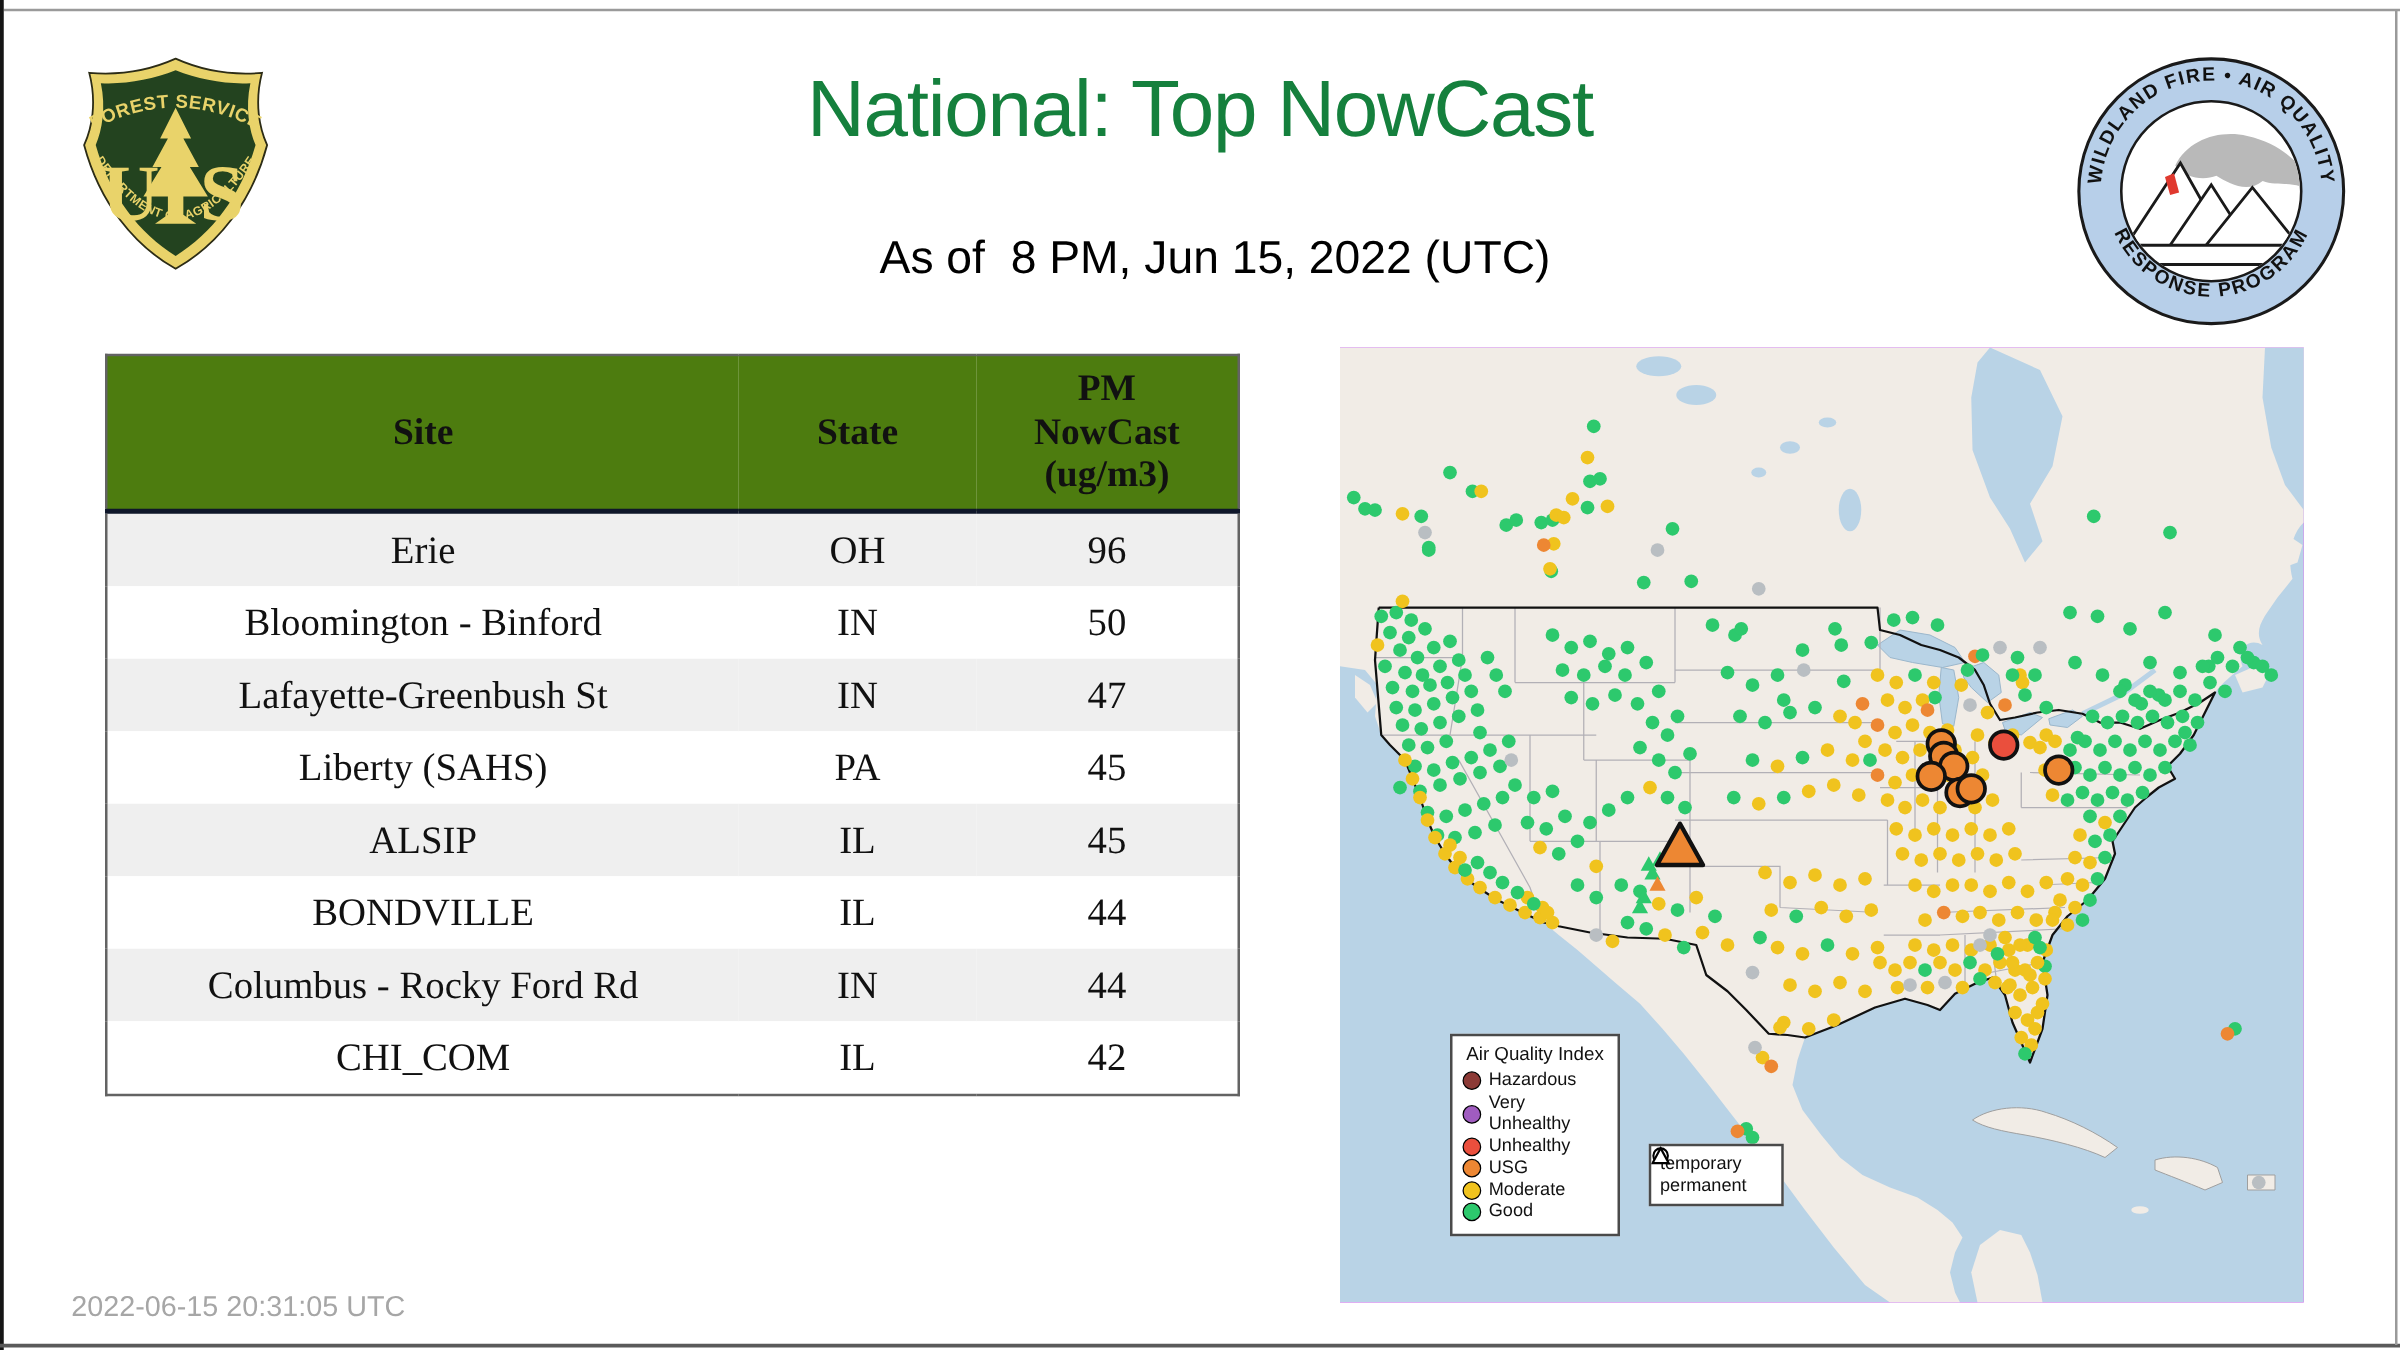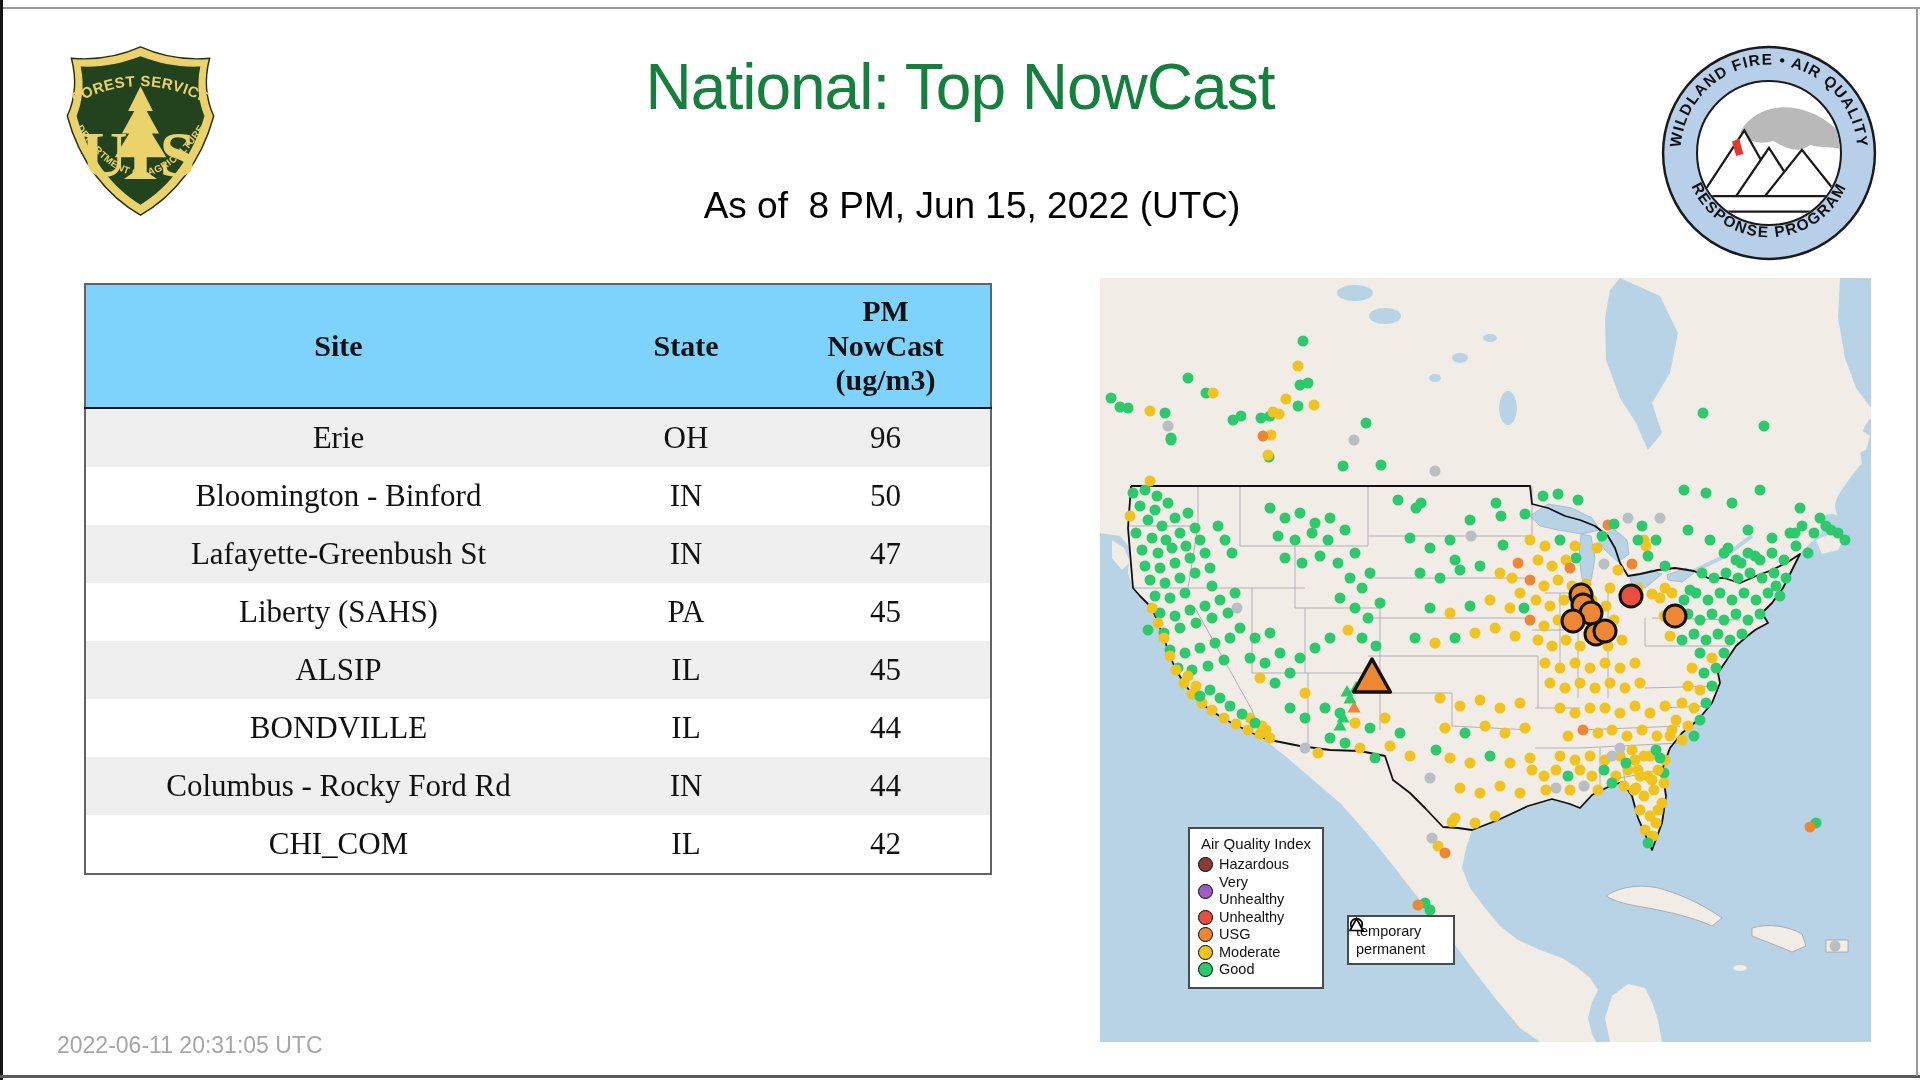--- a/index.html
+++ b/index.html
@@ -17,29 +17,29 @@
       font-size:37px;color:#000;white-space:pre;padding-left:12px;}
   .footer-ts{position:absolute;left:57px;top:1032px;font-size:23px;color:#a6a6a6;}
 
   .fs-logo{position:absolute;left:58px;top:40px;width:165px;height:182px;}
   .wf-logo{position:absolute;left:1660px;top:44px;width:218px;height:218px;}
 
   
   .aq-table-wrap{position:absolute;left:84px;top:283px;width:906px;}
   table.aq{border-collapse:collapse;width:906px;table-layout:fixed;
       font-family:"Liberation Serif",serif;border:2px solid #636363;}
-  table.aq th{background:#7dd3fc;font-size:30px;font-weight:bold;text-align:center;
-      height:120px;border-bottom:2px solid #0f172a;line-height:1.15;}
+  table.aq th{background:#4d7c0f;font-size:30px;font-weight:bold;text-align:center;
+      height:120px;border-bottom:4px solid #0f172a;line-height:1.15;}
   table.aq th.pm{padding:0 22px;}
   table.aq td{font-size:31px;text-align:center;height:58px;padding:0;}
   table.aq tbody tr:nth-child(odd){background:#efefef;}
   table.aq tbody tr:nth-child(even){background:#ffffff;}
 
   
-  .map{position:absolute;left:1100px;top:278px;width:771px;height:764px;background:#d946ef;}
+  .map{position:absolute;left:1072px;top:278px;width:771px;height:764px;background:#d946ef;}
   .map svg{position:absolute;left:0;top:0;}
   .legend-box{position:absolute;left:88px;top:549px;width:136px;background:#fff;
       border:2px solid #4a4a4a;padding:6px 8px 8px 8px;box-sizing:border-box;}
   .legend-title{font-size:15px;text-align:center;margin-bottom:4px;color:#111;}
   .legend-item{display:flex;align-items:center;font-size:14.5px;line-height:17.5px;color:#111;}
   .legend-dot{width:13px;height:13px;border-radius:50%;border:1.6px solid #000;
       margin-right:6px;flex:0 0 auto;}
   .marker-box{position:absolute;left:247px;top:637px;width:108px;background:#fff;
       border:2px solid #4a4a4a;padding:5px 7px;box-sizing:border-box;}
   .marker-item{display:flex;align-items:center;font-size:14.5px;line-height:18px;color:#111;}
@@ -153,21 +153,21 @@
         </tr>
         <tr>
           <td>CHI_COM</td>
           <td>IL</td>
           <td>42</td>
         </tr>
       </tbody>
   </table>
 </div>
 
-<div class="footer-ts">2022-06-11 20:31:05 UTC</div>
+<div class="footer-ts">2022-06-15 20:31:05 UTC</div>
 
 <div class="map">
   <svg width="771" height="764" viewBox="0 0 771 764">
     <rect x="0" y="0" width="771" height="764" fill="#b9d3e6"></rect>
 
     <path fill="#f1ece6" d="M0,0 L771,0 L771,140 C760,150 758,170 762,185 L750,200 C740,215 730,225 738,238 C728,232 716,240 722,255 C714,262 706,268 700,276
          L692,292 L683,310 L672,325 L662,335 L668,345 L655,352 L645,360 L636,368 L628,380 L618,395 L620,405 L612,425 L598,442 L582,455
          L570,470 L562,492 L566,518 L562,545 L552,572 L545,556 L538,540 L532,518 L522,504 L508,509 L492,517 L480,530 L470,526 L452,521
          L428,528 L398,542 L372,552 L366,570 L362,590 L370,610 L385,630 L400,648 L418,662 L440,672 L462,680 L478,690 L490,700 L498,712
          L492,724 L488,740 L492,756 L496,764 L440,764 L420,750 L395,720 L372,690 L350,660 L330,635 L312,612 L295,590 L275,565 L258,545

